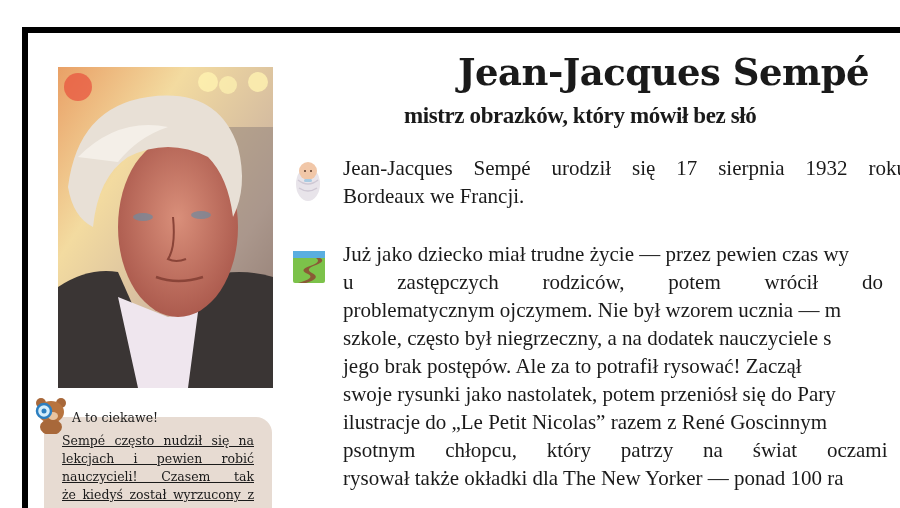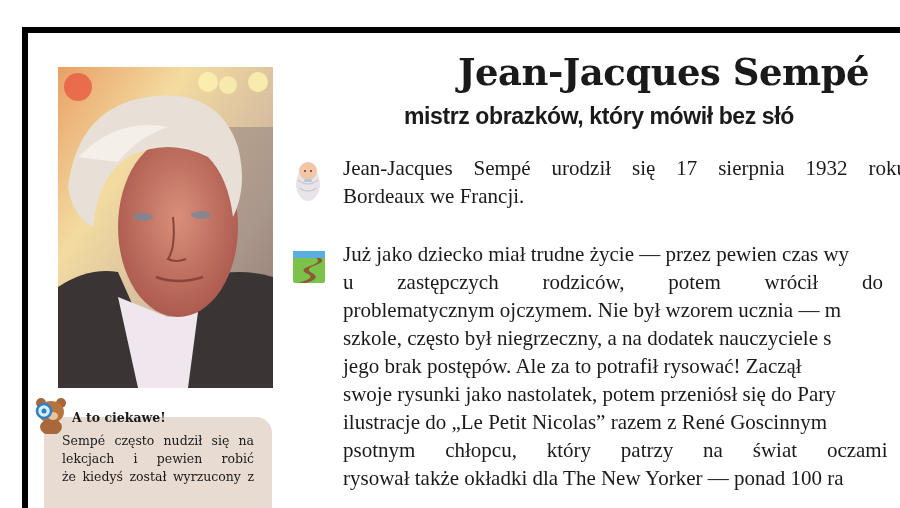--- a/index.html
+++ b/index.html
@@ -17,46 +17,46 @@
     overflow: hidden; background: #e9d7b8;
   }
   .photo svg { display: block; }
   .title {
     position: absolute; left: 380px; top: 50px; width: 560px; text-align: left;
     font-family: "DejaVu Serif", serif; font-weight: bold; font-size: 37px;
     letter-spacing: -0.5px; white-space: nowrap; padding-left: 78px; box-sizing: border-box;
   }
   .subtitle {
     position: absolute; left: 404px; top: 103px; white-space: nowrap;
-    font-family: Liberation Sans, sans-serif; font-weight: bold; font-size: 23px; letter-spacing: -0.4px;
+    font-family: Liberation Serif, serif; font-weight: bold; font-size: 23px; letter-spacing: -0.4px;
   }
   .para {
     position: absolute; left: 343px; width: 600px; font-family: "Liberation Serif", serif;
     font-size: 21px; line-height: 28px; text-align: justify; white-space: normal;
   }
   .para .line { display: block; white-space: nowrap; }
   .para .line.just { text-align: justify; text-align-last: justify; white-space: normal; width: 600px; }
   .p1 { top: 154px; }
   .p2 { top: 240px; }
   .icon { position: absolute; }
   .icon-baby { left: 293px; top: 158px; width: 30px; height: 44px; }
   .icon-path { left: 292px; top: 250px; width: 34px; height: 34px; }
   .fact-box {
     position: absolute; left: 44px; top: 417px; width: 228px; height: 120px;
     background: #e7dbd2; border-radius: 16px 16px 0 0;
   }
   .fact-title {
     position: absolute; left: 72px; top: 410px; font-family: "DejaVu Serif", serif;
-    font-weight: bold; font-size: 12.5px;
+    font-weight: normal; font-size: 12.5px;
   }
   .fact-text {
     position: absolute; left: 62px; top: 432px; width: 192px; font-family: "DejaVu Serif", serif;
     font-size: 12.5px; line-height: 18px; color: #1a1a1a;
   }
-  .fact-text .line { display: block; text-align: justify; text-align-last: justify; white-space: nowrap; }
+  .fact-text .line { display: block; text-align: justify; text-align-last: justify; white-space: nowrap; text-decoration: underline; }
   .icon-bear { left: 34px; top: 396px; width: 34px; height: 38px; }
 </style>
 </head>
 <body>
 
 <div class="frame"></div>
 
 <div class="photo">
   <svg width="215" height="321" viewBox="0 0 215 321">
     <defs>
@@ -138,14 +138,15 @@
     <ellipse cx="17" cy="31" rx="11" ry="8" fill="#a8683a"></ellipse>
     <ellipse cx="19" cy="20" rx="5" ry="4" fill="#e8c4a0"></ellipse>
     <circle cx="10" cy="15" r="7" fill="#d6eefb" stroke="#2c7fc0" stroke-width="2.5"></circle>
     <circle cx="10" cy="15" r="2.5" fill="#2c7fc0"></circle>
   </svg>
 </div>
 <div class="fact-title">A to ciekawe!</div>
 <div class="fact-text">
   <span class="line">Sempé często nudził się na</span>
   <span class="line">lekcjach i pewien robić</span>
+  <span class="line">nauczycieli! Czasem tak</span>
   <span class="line">że kiedyś został wyrzucony z</span>
 </div>
 
 </body></html>

